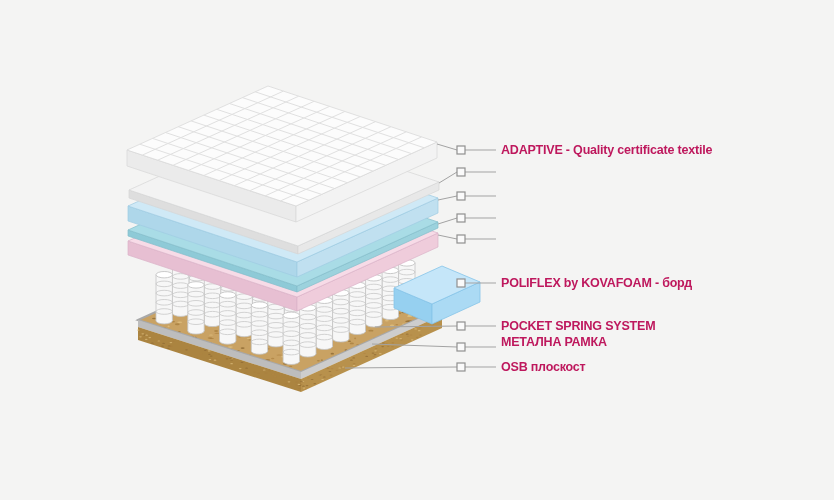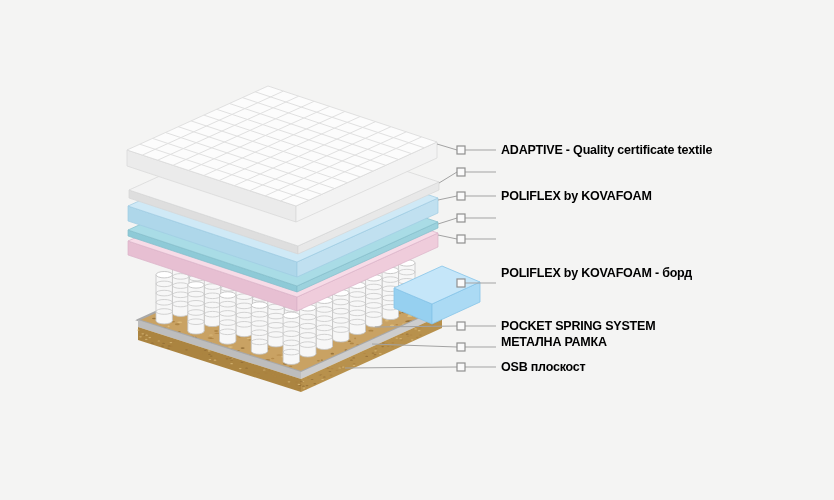--- a/index.html
+++ b/index.html
@@ -6,21 +6,21 @@
   body{
     width:834px;height:500px;overflow:hidden;
     background:#f4f4f3;
     font-family:"Liberation Sans",sans-serif;
   }
   .stage{position:relative;width:834px;height:500px;background:#f4f4f3;}
   .stage svg{position:absolute;left:0;top:0;}
   .labels{position:absolute;left:0;top:0;width:834px;height:500px;pointer-events:none;}
   .lbl{
     position:absolute;left:501px;transform:translateY(-50%);
-    font-size:12.5px;font-weight:700;color:#000000;
+    font-size:12.5px;font-weight:700;color:#be185d;
     letter-spacing:-0.2px;white-space:nowrap;
   }
 </style>
 </head>
 <body>
 
 <div class="stage">
 
   <svg width="834" height="500" viewBox="0 0 834 500">
 
@@ -812,19 +812,18 @@
         <rect x="457" y="279" width="8" height="8"></rect>
         <rect x="457" y="322" width="8" height="8"></rect>
         <rect x="457" y="343" width="8" height="8"></rect>
         <rect x="457" y="363" width="8" height="8"></rect>
       </g>
     </g>
   </svg>
 
   <div class="labels">
     <div class="lbl" style="top:150px">ADAPTIVE - Quality certificate textile</div>
-    <div class="lbl" style="top:196px">POLIFLEX by KOVAFOAM</div>
-    <div class="lbl" style="top:273px">POLIFLEX by KOVAFOAM - борд</div>
+    <div class="lbl" style="top:283px">POLIFLEX by KOVAFOAM - борд</div>
     <div class="lbl" style="top:326px">POCKET SPRING SYSTEM</div>
     <div class="lbl" style="top:342px">МЕТАЛНА РАМКА</div>
     <div class="lbl" style="top:367px">OSB плоскост</div>
   </div>
 </div>
 
 </body></html>

